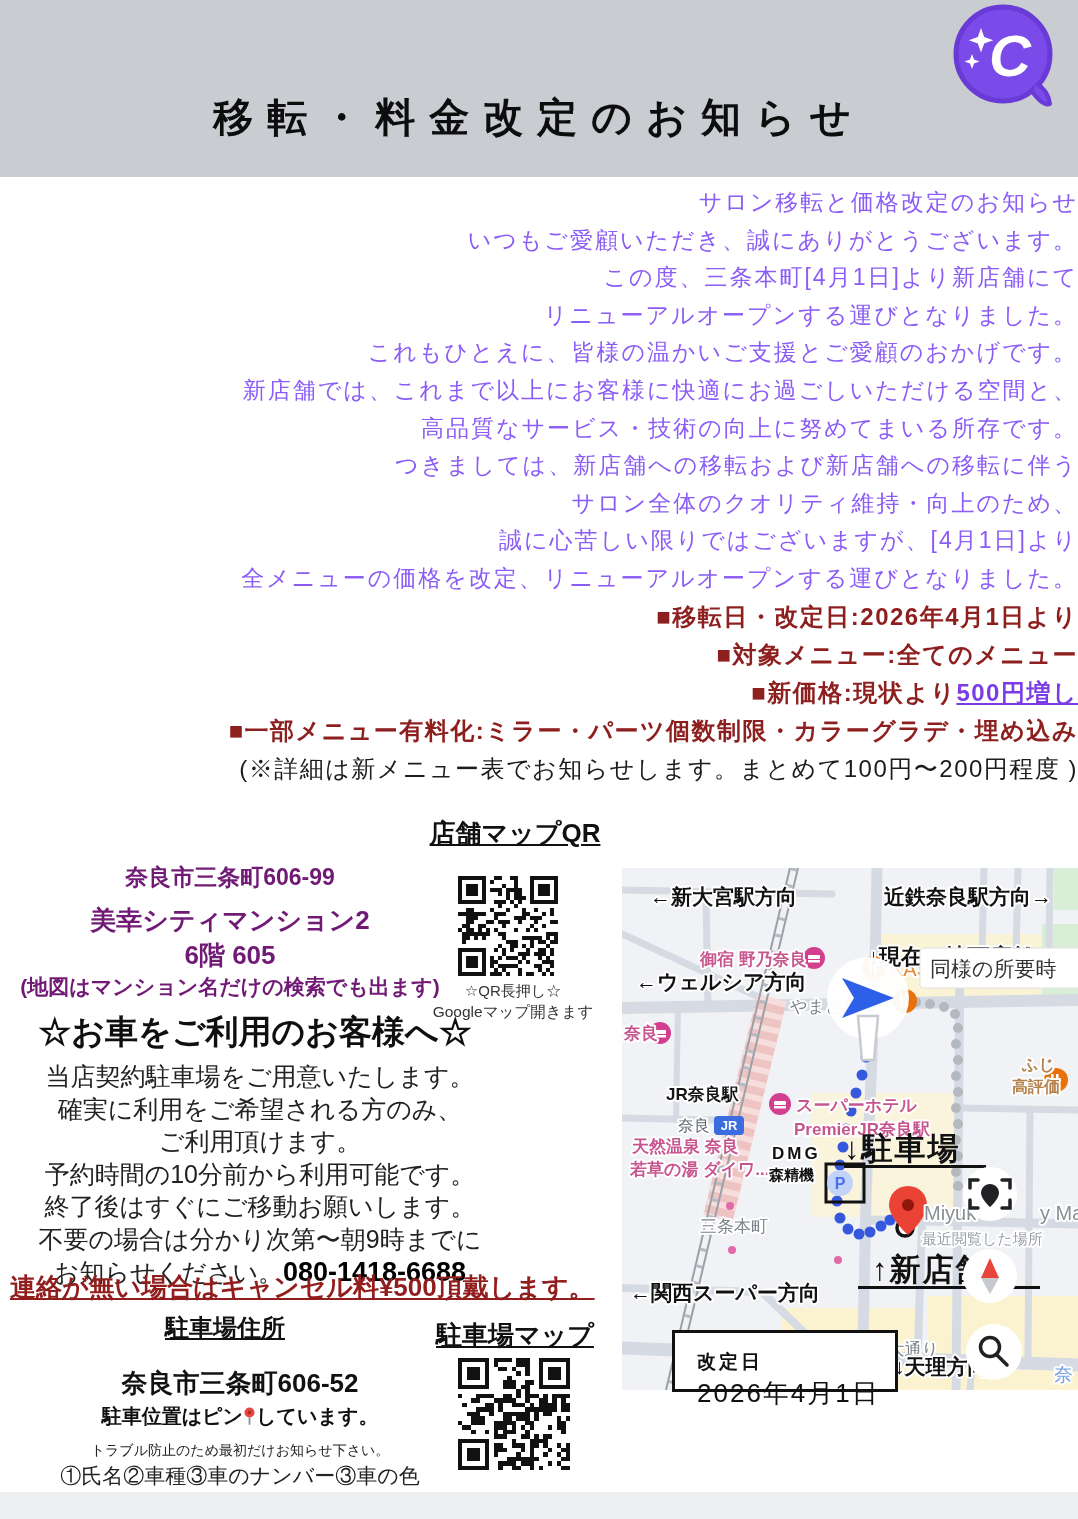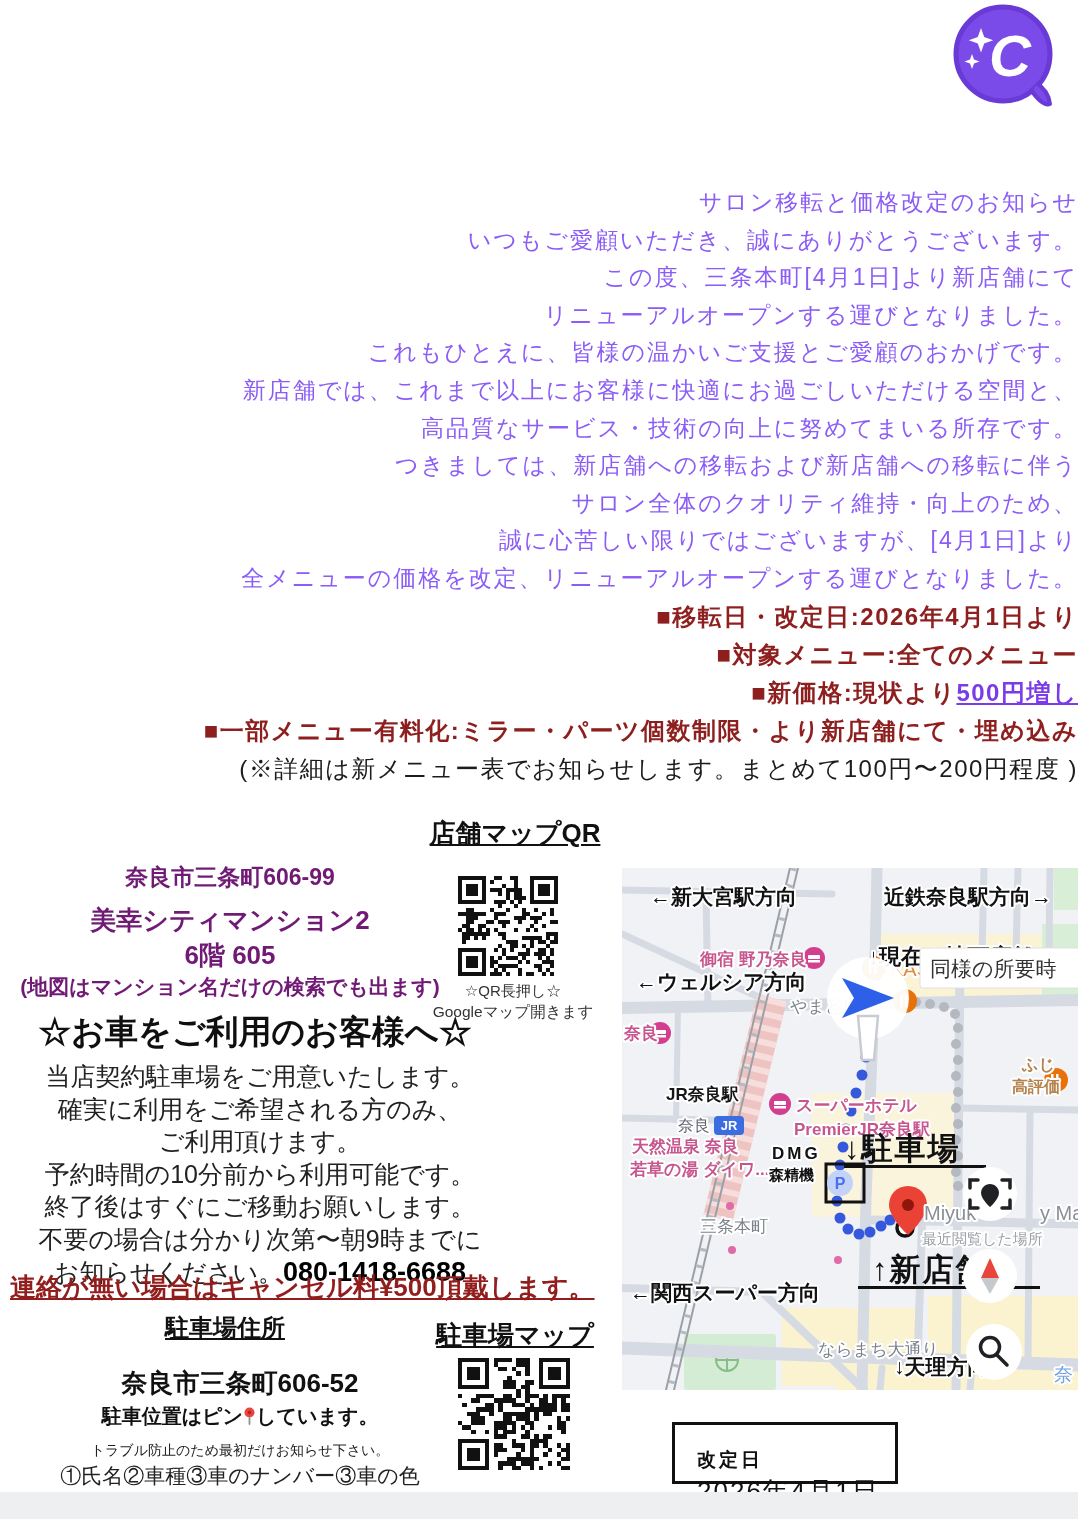--- a/index.html
+++ b/index.html
@@ -58,32 +58,35 @@
   .m-note2{fill:#111;font-size:22px;font-weight:bold;}
   .m-big{fill:#111;font-size:31px;font-weight:bold;letter-spacing:2px;}
   .mt-pink{fill:#c7568f;font-size:17px;font-weight:bold;}
   .mt-tan{fill:#b5824d;font-size:16px;font-weight:bold;}
   .mt-street{fill:#7d838c;font-size:17px;}
   .mt-gray{fill:#9aa0a6;font-size:15px;}
   .mt-place{fill:#8a8f96;font-size:20px;}
   .mt-blue{fill:#74a0e4;font-size:19px;}
   .mt-black{fill:#161616;font-size:17px;font-weight:bold;}
   
-  .rev-box{position:absolute;left:672px;top:1422px;width:226px;height:62px;background:#fff;
-           border:3px solid #111;box-sizing:border-box;padding:22px 0 0 22px;}
+  .rev-box{position:absolute;left:672px;top:1330px;width:226px;height:62px;background:#fff;
+           border:3px solid #111;box-sizing:border-box;padding:16px 0 0 22px;}
   .rev-label{font-size:19px;font-weight:bold;letter-spacing:3px;color:#111;}
   .rev-date{font-size:26px;letter-spacing:2px;color:#111;margin-top:1px;}
   
   .bottom-band{position:absolute;left:0;top:1492px;width:1078px;height:27px;background:#edeff1;}
 </style>
 </head>
 <body>
 
 <div class="page">
 
+  <div class="header">
+    <div class="title">移転・料金改定のお知らせ</div>
+  </div>
   <svg class="logo" viewBox="0 0 110 112">
     <circle cx="55" cy="52" r="47" fill="#7a4be9" stroke="#6a3ad6" stroke-width="5"></circle>
     <path d="M83,88 C90,98 97,104 102,102 C101,93 95,85 87,80 Z" fill="#7a4be9" stroke="#6a3ad6" stroke-width="4" stroke-linejoin="round"></path>
     <circle cx="55" cy="52" r="44" fill="#7a4be9"></circle>
     <text x="62" y="74" text-anchor="middle" font-family="DejaVu Serif, serif" font-style="italic" font-weight="bold" font-size="58" fill="#ffffff">C</text>
     <path d="M33,26 l3.2,9 9,3.2 -9,3.2 -3.2,9 -3.2,-9 -9,-3.2 9,-3.2 z" fill="#ffffff"></path>
     <path d="M24,52 l2,5.5 5.5,2 -5.5,2 -2,5.5 -2,-5.5 -5.5,-2 5.5,-2 z" fill="#ffffff"></path>
   </svg>
 
   <div class="intro">
@@ -97,21 +100,21 @@
     <div>つきましては、新店舗への移転および新店舗への移転に伴う</div>
     <div>サロン全体のクオリティ維持・向上のため、</div>
     <div>誠に心苦しい限りではございますが、[4月1日]より</div>
     <div>全メニューの価格を改定、リニューアルオープンする運びとなりました。</div>
   </div>
 
   <div class="notice">
     <div>■移転日・改定日:2026年4月1日より</div>
     <div>■対象メニュー:全てのメニュー</div>
     <div><span>■新価格:現状より</span><span class="link">500円増し</span></div>
-    <div>■一部メニュー有料化:ミラー・パーツ個数制限・より新店舗にて・埋め込み</div>
+    <div>■一部メニュー有料化:ミラー・パーツ個数制限・カラーグラデ・埋め込み</div>
     <div class="black">(※詳細は新メニュー表でお知らせします。まとめて100円〜200円程度 )</div>
   </div>
 
   <div class="store-addr">
     <div class="a1">奈良市三条町606-99</div>
     <div class="a2">美幸シティマンション2</div>
     <div class="a3">6階 605</div>
     <div class="an">(地図はマンション名だけの検索でも出ます)</div>
   </div>
 

